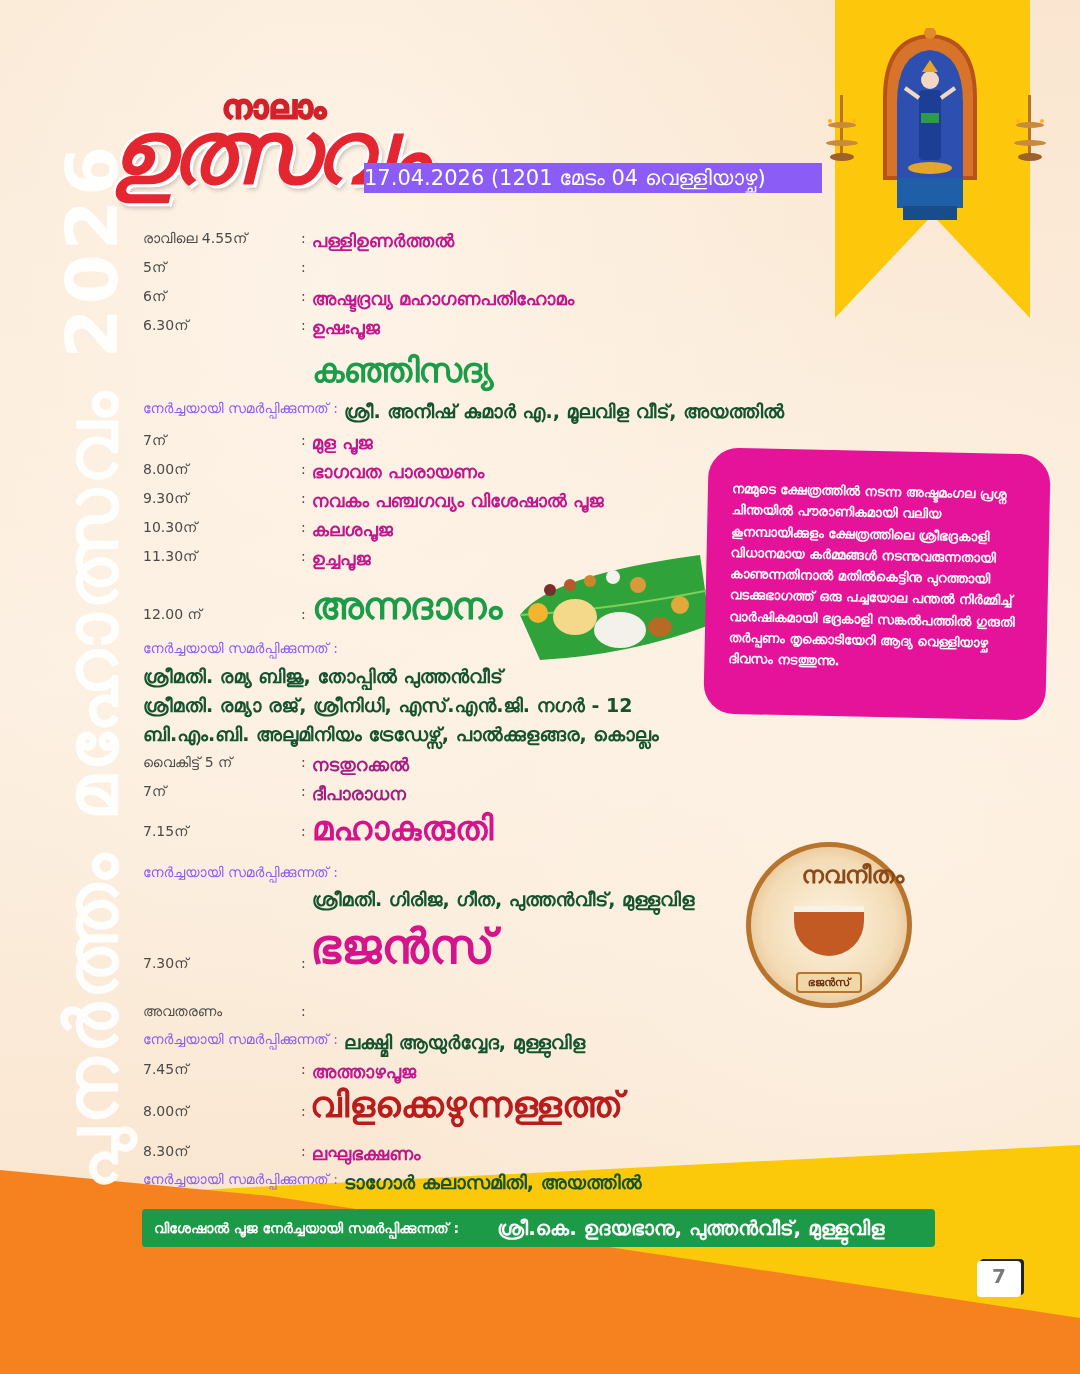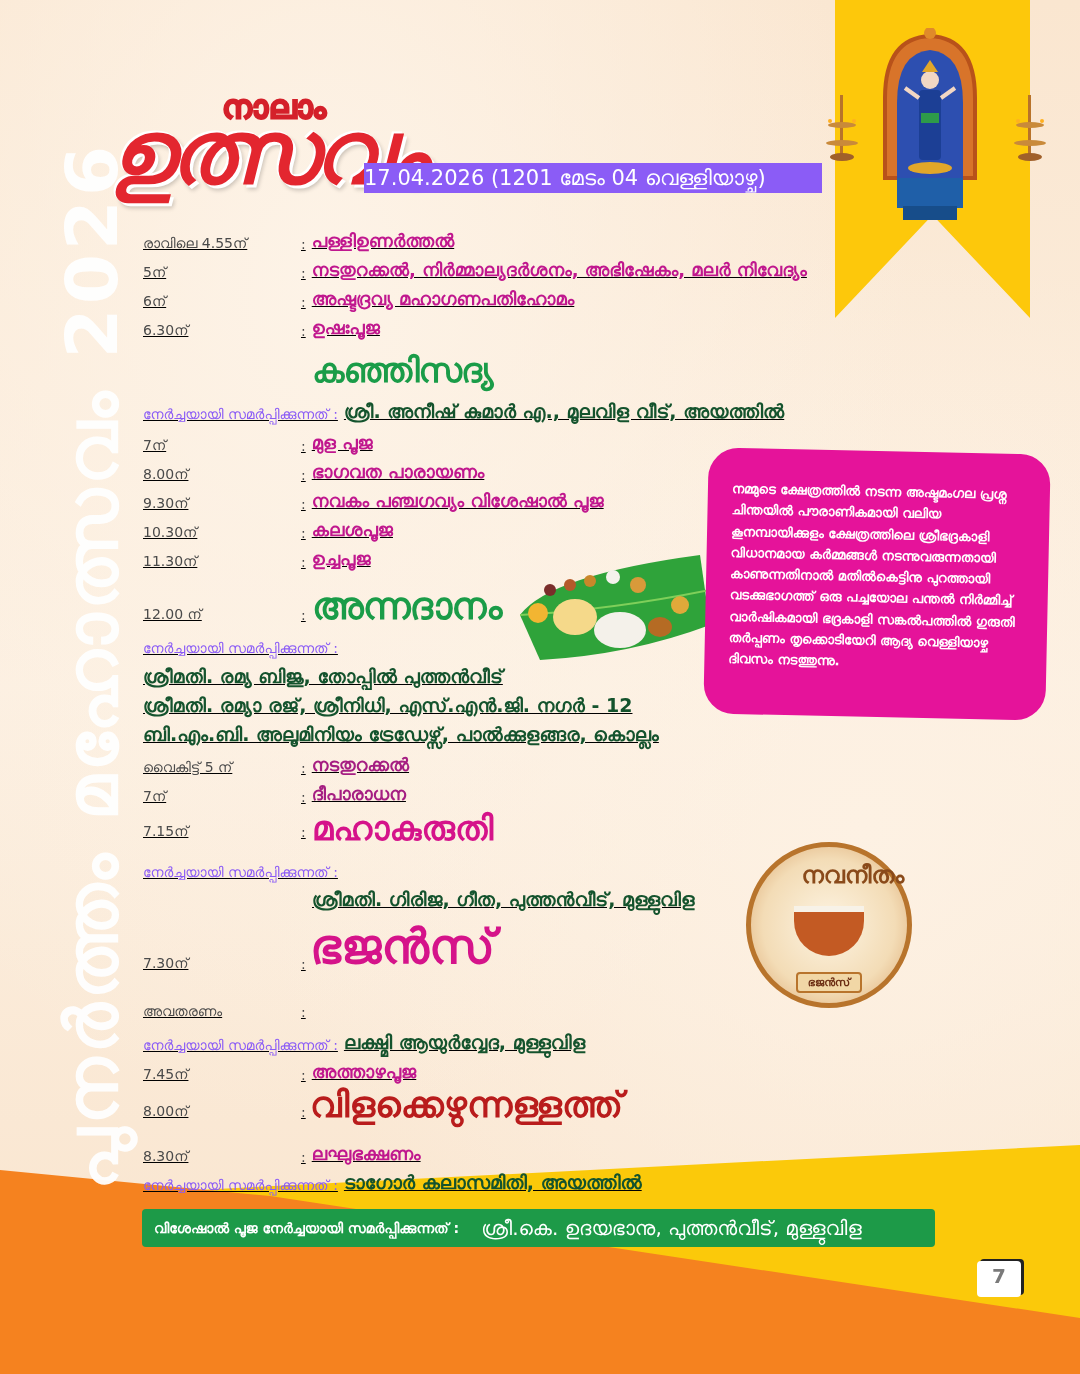--- a/index.html
+++ b/index.html
@@ -64,21 +64,21 @@
       letter-spacing: -4px;
     }
     .date-bar {
       position: absolute; left: 364px; top: 163px; width: 458px; height: 30px;
       background: #8b5cf6;
       color: #fff; font-size: 21px;
       display: flex; align-items: center; 
       white-space: nowrap;
     }
 
-    .row { position: absolute; left: 143px; display: flex; align-items: flex-end; white-space: nowrap; text-decoration: underline; }
+    .row { position: absolute; left: 143px; display: flex; align-items: flex-start; white-space: nowrap; }
     .time { width: 158px; font-size: 14px; color: #4a4a4a; }
     .colon { font-size: 14px; color: #4a4a4a; margin-right: 6px; }
     .event { font-size: 18px; font-weight: bold; color: #c0178e; }
     .event.plain { color: #a51e82; font-weight: bold; }
     .sponsor-label { font-size: 14px; color: #8b5cf6; }
     .sponsor-name { font-size: 19px; font-weight: bold; color: #14532d; }
     .sub-heading-green {
       position: absolute; font-weight: 900; color: #1a9c48;
       font-size: 34px; letter-spacing: -1px; white-space: nowrap;
     }
@@ -114,24 +114,24 @@
       background: #c35a23; position: relative;
       border-top: 6px solid #f7f2e8;
     }
     .badge-sub {
       background: #f1d7a6; border: 2px solid #b8742c; border-radius: 4px;
       color: #6b2c12; font-size: 11px; font-weight: bold; padding: 2px 10px;
     }
     .footer-bar {
       position: absolute; left: 142px; top: 1209px; width: 793px; height: 38px;
       background: #1d9a48; border-radius: 4px;
-      color: #fff; display: flex; align-items: center; padding-left: 12px; white-space: nowrap;
+      color: #fff; display: flex; align-items: center; padding-left: 12px; white-space: nowrap; gap: 32px;
     }
     .footer-label { font-size: 14px; font-weight: bold; }
-    .footer-name { font-size: 20px; font-weight: normal; margin-left: 22px; }
+    .footer-name { font-size: 20px; font-weight: bold; margin-left: 6px; }
     .page-num {
       position: absolute; left: 977px; top: 1261px; width: 44px; height: 36px;
       background: #fff; border-radius: 4px;
       box-shadow: 3px -2px 0 #222;
       color: #7a7a7a; font-size: 20px; font-weight: bold; text-align: center; line-height: 30px;
     }
   </style>
 </head>
 <body>
 
@@ -177,21 +177,20 @@
 <div class="date-bar">17.04.2026 (1201 മേടം 04 വെള്ളിയാഴ്ച)</div>
 
 <div class="row" style="top:230px">
   <span class="time">രാവിലെ 4.55ന്</span>
   <span class="colon">:</span>
   <span class="event">പള്ളിഉണർത്തൽ</span>
 </div>
 <div class="row" style="top:259px">
   <span class="time">5ന്</span>
   <span class="colon">:</span>
-  <span class="event">നടതുറക്കൽ, നിർമ്മാല്യദർശനം, അഭിഷേകം, മലർ നിവേദ്യം</span>
 </div>
 <div class="row" style="top:288px">
   <span class="time">6ന്</span>
   <span class="colon">:</span>
   <span class="event">അഷ്ടദ്രവ്യ മഹാഗണപതിഹോമം</span>
 </div>
 <div class="row" style="top:317px">
   <span class="time">6.30ന്</span>
   <span class="colon">:</span>
   <span class="event">ഉഷഃപൂജ</span>

